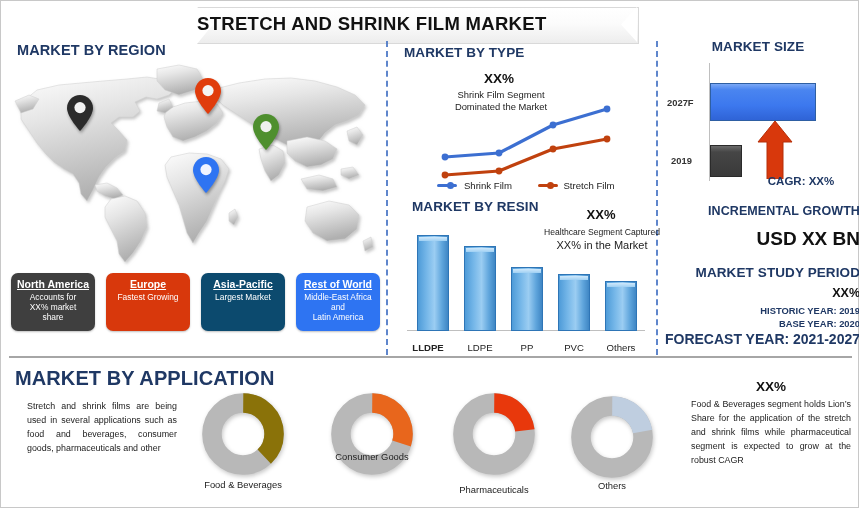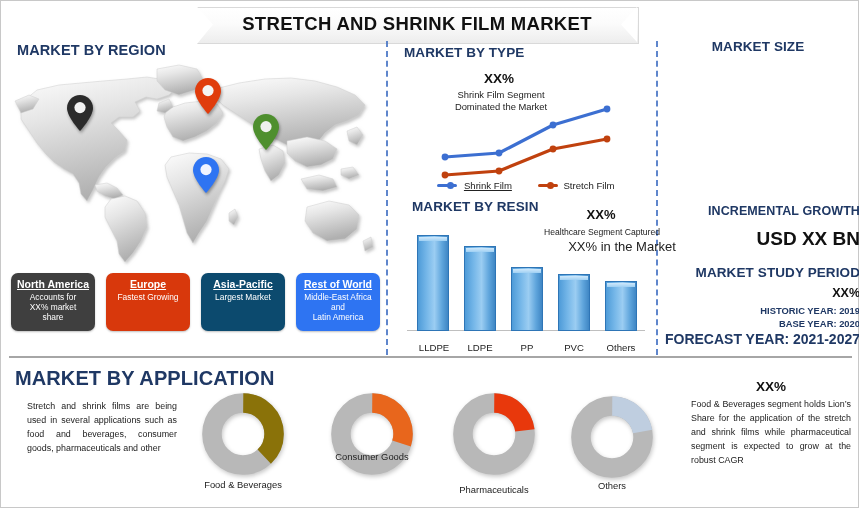--- a/index.html
+++ b/index.html
@@ -9,21 +9,21 @@
         border:1px solid #c8c8c8;background:#fff;}
 
   
   #title-banner{position:absolute;left:196px;top:6px;width:440px;height:35px;
       background:linear-gradient(180deg,#ffffff 0%,#fbfbfb 45%,#ededed 100%);
       border:1px solid #d9d9d9;
       box-shadow:0 1px 2px rgba(0,0,0,.18);
       clip-path:polygon(0 0, 100% 0, 100% 100%, 0 100%, 3.4% 50%);
       display:flex;align-items:center;justify-content:center;}
   #title-banner-inner{position:absolute;left:196px;top:6px;width:440px;height:34px;
-      display:flex;align-items:center;justify-content:center;pointer-events:none;}
+      display:flex;align-items:center;pointer-events:none;}
   #title-text{font-size:18.5px;font-weight:bold;letter-spacing:.3px;color:#111;}
   .banner-notch{position:absolute;top:6px;width:16px;height:35px;background:#fff;}
   .banner-notch.l{left:196px;clip-path:polygon(0 0,100% 50%,0 100%);}
   .banner-notch.r{left:620px;clip-path:polygon(100% 0,100% 100%,0 50%);}
 
   
   .sec-h{position:absolute;color:#1F3864;font-weight:bold;letter-spacing:.1px;}
 
   
   .vdash{position:absolute;width:0;border-left:2px dashed #4472C4;opacity:.85;}
@@ -238,63 +238,81 @@
         <circle cx="152" cy="62" r="3.4"></circle>
           <circle cx="206" cy="46" r="3.4"></circle>
       </g>
     </svg>
   </div>
 
   <div class="legend-row">
     <div class="lg">
       <span class="ln" style="background:#3C6FD1;"></span>
       <span class="dt" style="background:#3C6FD1;"></span>
-      <span style="margin-left:7px;text-decoration:underline;">Shrink Film</span>
+      <span style="margin-left:7px;">Shrink Film</span>
     </div>
     <div class="lg">
       <span class="ln" style="background:#C0410E;"></span>
       <span class="dt" style="background:#C0410E;"></span>
       <span style="margin-left:6px;">Stretch Film</span>
     </div>
   </div>
 
   <div class="sec-h" style="left:400px;top:198px;font-size:13.5px;padding-left:11px;">MARKET BY  RESIN</div>
 
   <div style="position:absolute;left:530px;top:206px;width:140px;text-align:center;font-size:13px;font-weight:bold;color:#111;">XX%</div>
   <div style="position:absolute;left:516px;top:226px;width:170px;text-align:center;font-size:8.6px;color:#222;">Healthcare Segment Captured</div>
-  <div style="position:absolute;left:536px;top:238px;width:170px;text-align:center;font-size:13px;color:#222;">XX% in the Market</div>
+  <div style="position:absolute;left:516px;top:238px;width:170px;text-align:center;font-size:11px;color:#222;">XX% in the Market</div>
 
   <div id="barchart">
     <div class="baseline"></div>
 
     <div class="bar" style="left:16px;height:96px;">
       <div class="cap"></div>
       </div>
     <div class="bar" style="left:63px;height:85px;">
       <div class="cap"></div>
       </div>
     <div class="bar" style="left:110px;height:64px;">
       <div class="cap"></div>
       </div>
     <div class="bar" style="left:157px;height:57px;">
       <div class="cap"></div>
       </div>
     <div class="bar" style="left:204px;height:50px;">
       <div class="cap"></div>
       </div>
 
-    <div class="bar-lab" style="left:6px;">LLDPE</div>
+    <div class="bar-lab" style="left:0;font-weight:bold;">LLDPE</div>
     <div class="bar-lab" style="left:52px;">LDPE</div>
     <div class="bar-lab" style="left:99px;">PP</div>
     <div class="bar-lab" style="left:146px;">PVC</div>
     <div class="bar-lab" style="left:193px;">Others</div>
   </div>
 
   <div class="sec-h" style="left:655px;top:38px;width:204px;text-align:center;font-size:13.5px;">MARKET SIZE</div>
 
+  <div id="msize">
+    <div class="ms-axis"></div>
+
+    <div class="ms-bar" style="left:49px;top:24px;width:106px;height:38px;
+         background:linear-gradient(180deg,#7BA8F6 0%,#4A85F0 16%,#3C78EE 60%,#2F63D6 100%);"></div>
+    <div class="ms-lab" style="left:6px;top:38px;">2027F</div>
+
+    <div class="ms-bar" style="left:49px;top:86px;width:32px;height:32px;
+         background:linear-gradient(180deg,#6b6b6b 0%,#464646 20%,#3a3a3a 100%);border-color:#2a2a2a;"></div>
+    <div class="ms-lab" style="left:10px;top:96px;">2019</div>
+
+    <div id="cagr-arrow" style="left:96px;top:62px;width:36px;height:58px;">
+      <svg width="36" height="58" viewBox="0 0 36 58" xmlns="http://www.w3.org/2000/svg">
+        <path d="M18 0 L35 21 L26 21 L26 58 L10 58 L10 21 L1 21 Z" fill="#D8380C" stroke="#B52F08" stroke-width="1"></path>
+      </svg>
+    </div>
+    <div id="cagr-text" style="left:84px;top:116px;width:112px;text-align:center;">CAGR: XX%</div>
+  </div>
 
   <div class="rtxt sec-h" style="top:203px;font-size:12.5px;left:655px;width:204px;">INCREMENTAL GROWTH</div>
   <div class="rtxt" style="top:227px;font-size:19px;font-weight:bold;color:#111;">USD XX BN</div>
 
   <div class="rtxt sec-h" style="top:264px;font-size:13.5px;left:655px;width:204px;">MARKET STUDY PERIOD</div>
   <div class="rtxt" style="top:285px;font-size:12.5px;font-weight:bold;color:#111;">XX%</div>
   <div class="rtxt" style="top:304px;font-size:9.4px;font-weight:bold;color:#1F3864;">HISTORIC YEAR: 2019</div>
   <div class="rtxt" style="top:317px;font-size:9.4px;font-weight:bold;color:#1F3864;">BASE YEAR: 2020</div>
   <div class="rtxt" style="top:330px;font-size:14px;font-weight:bold;color:#1F3864;">FORECAST YEAR: 2021-2027</div>
 

